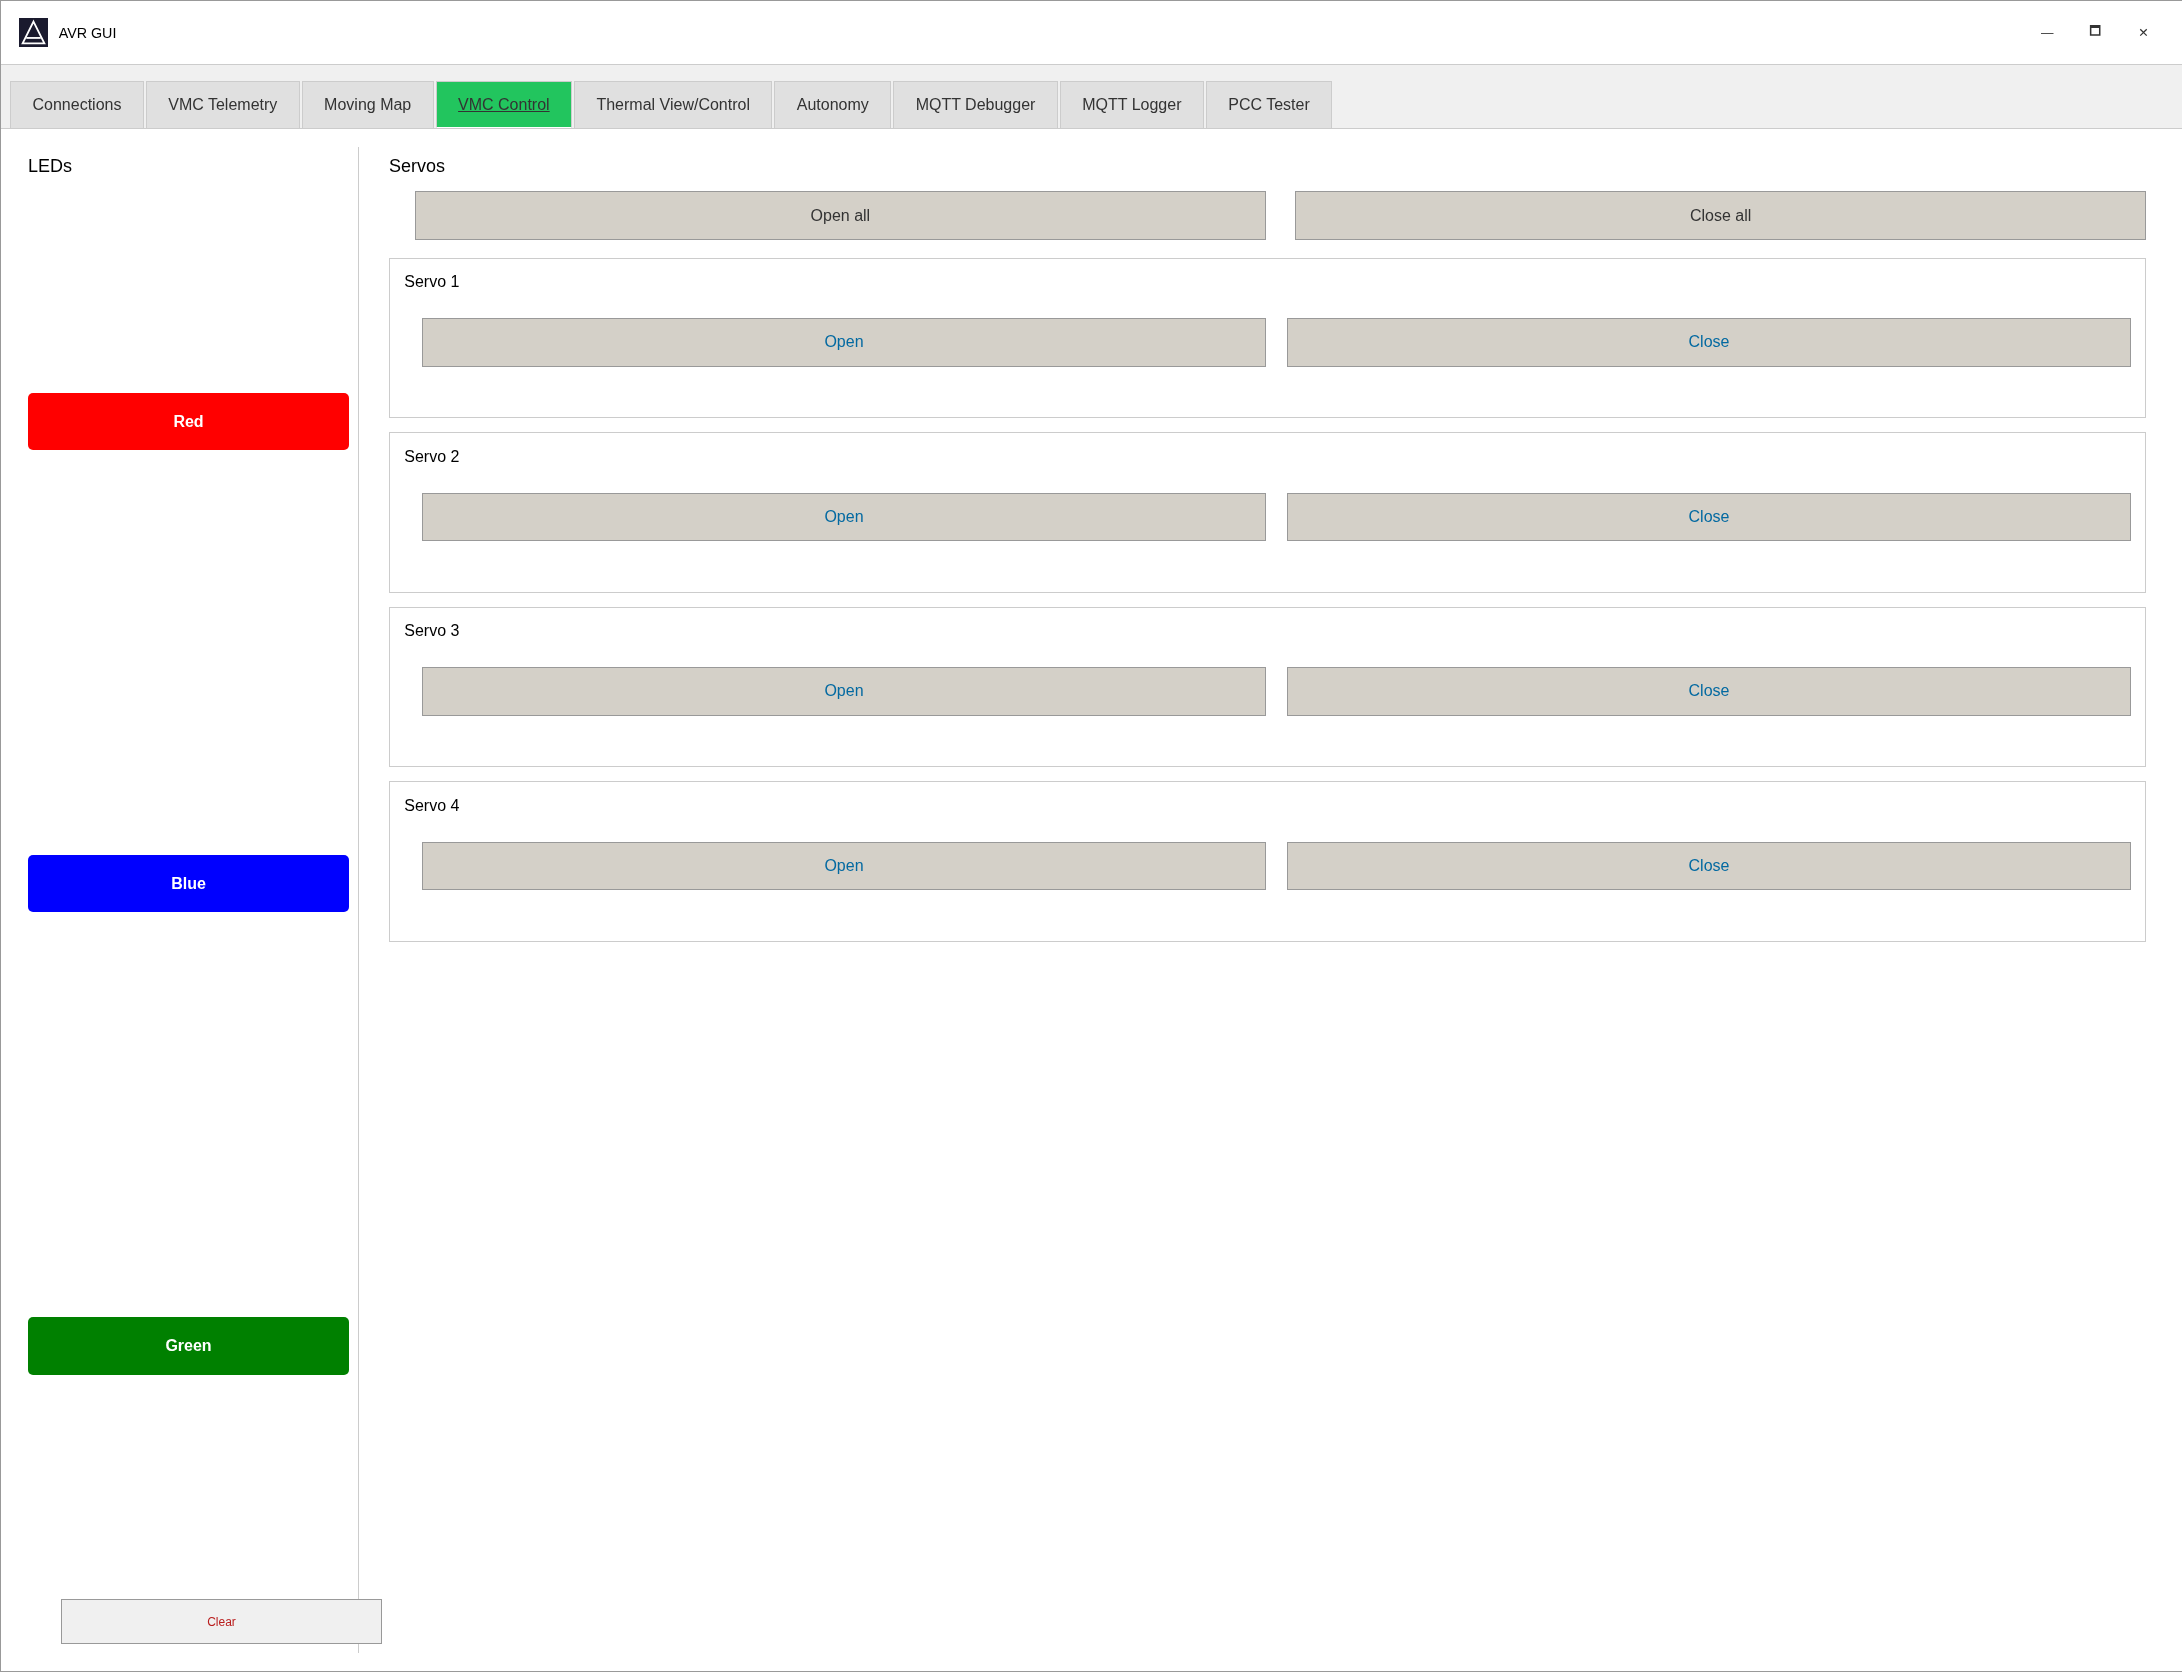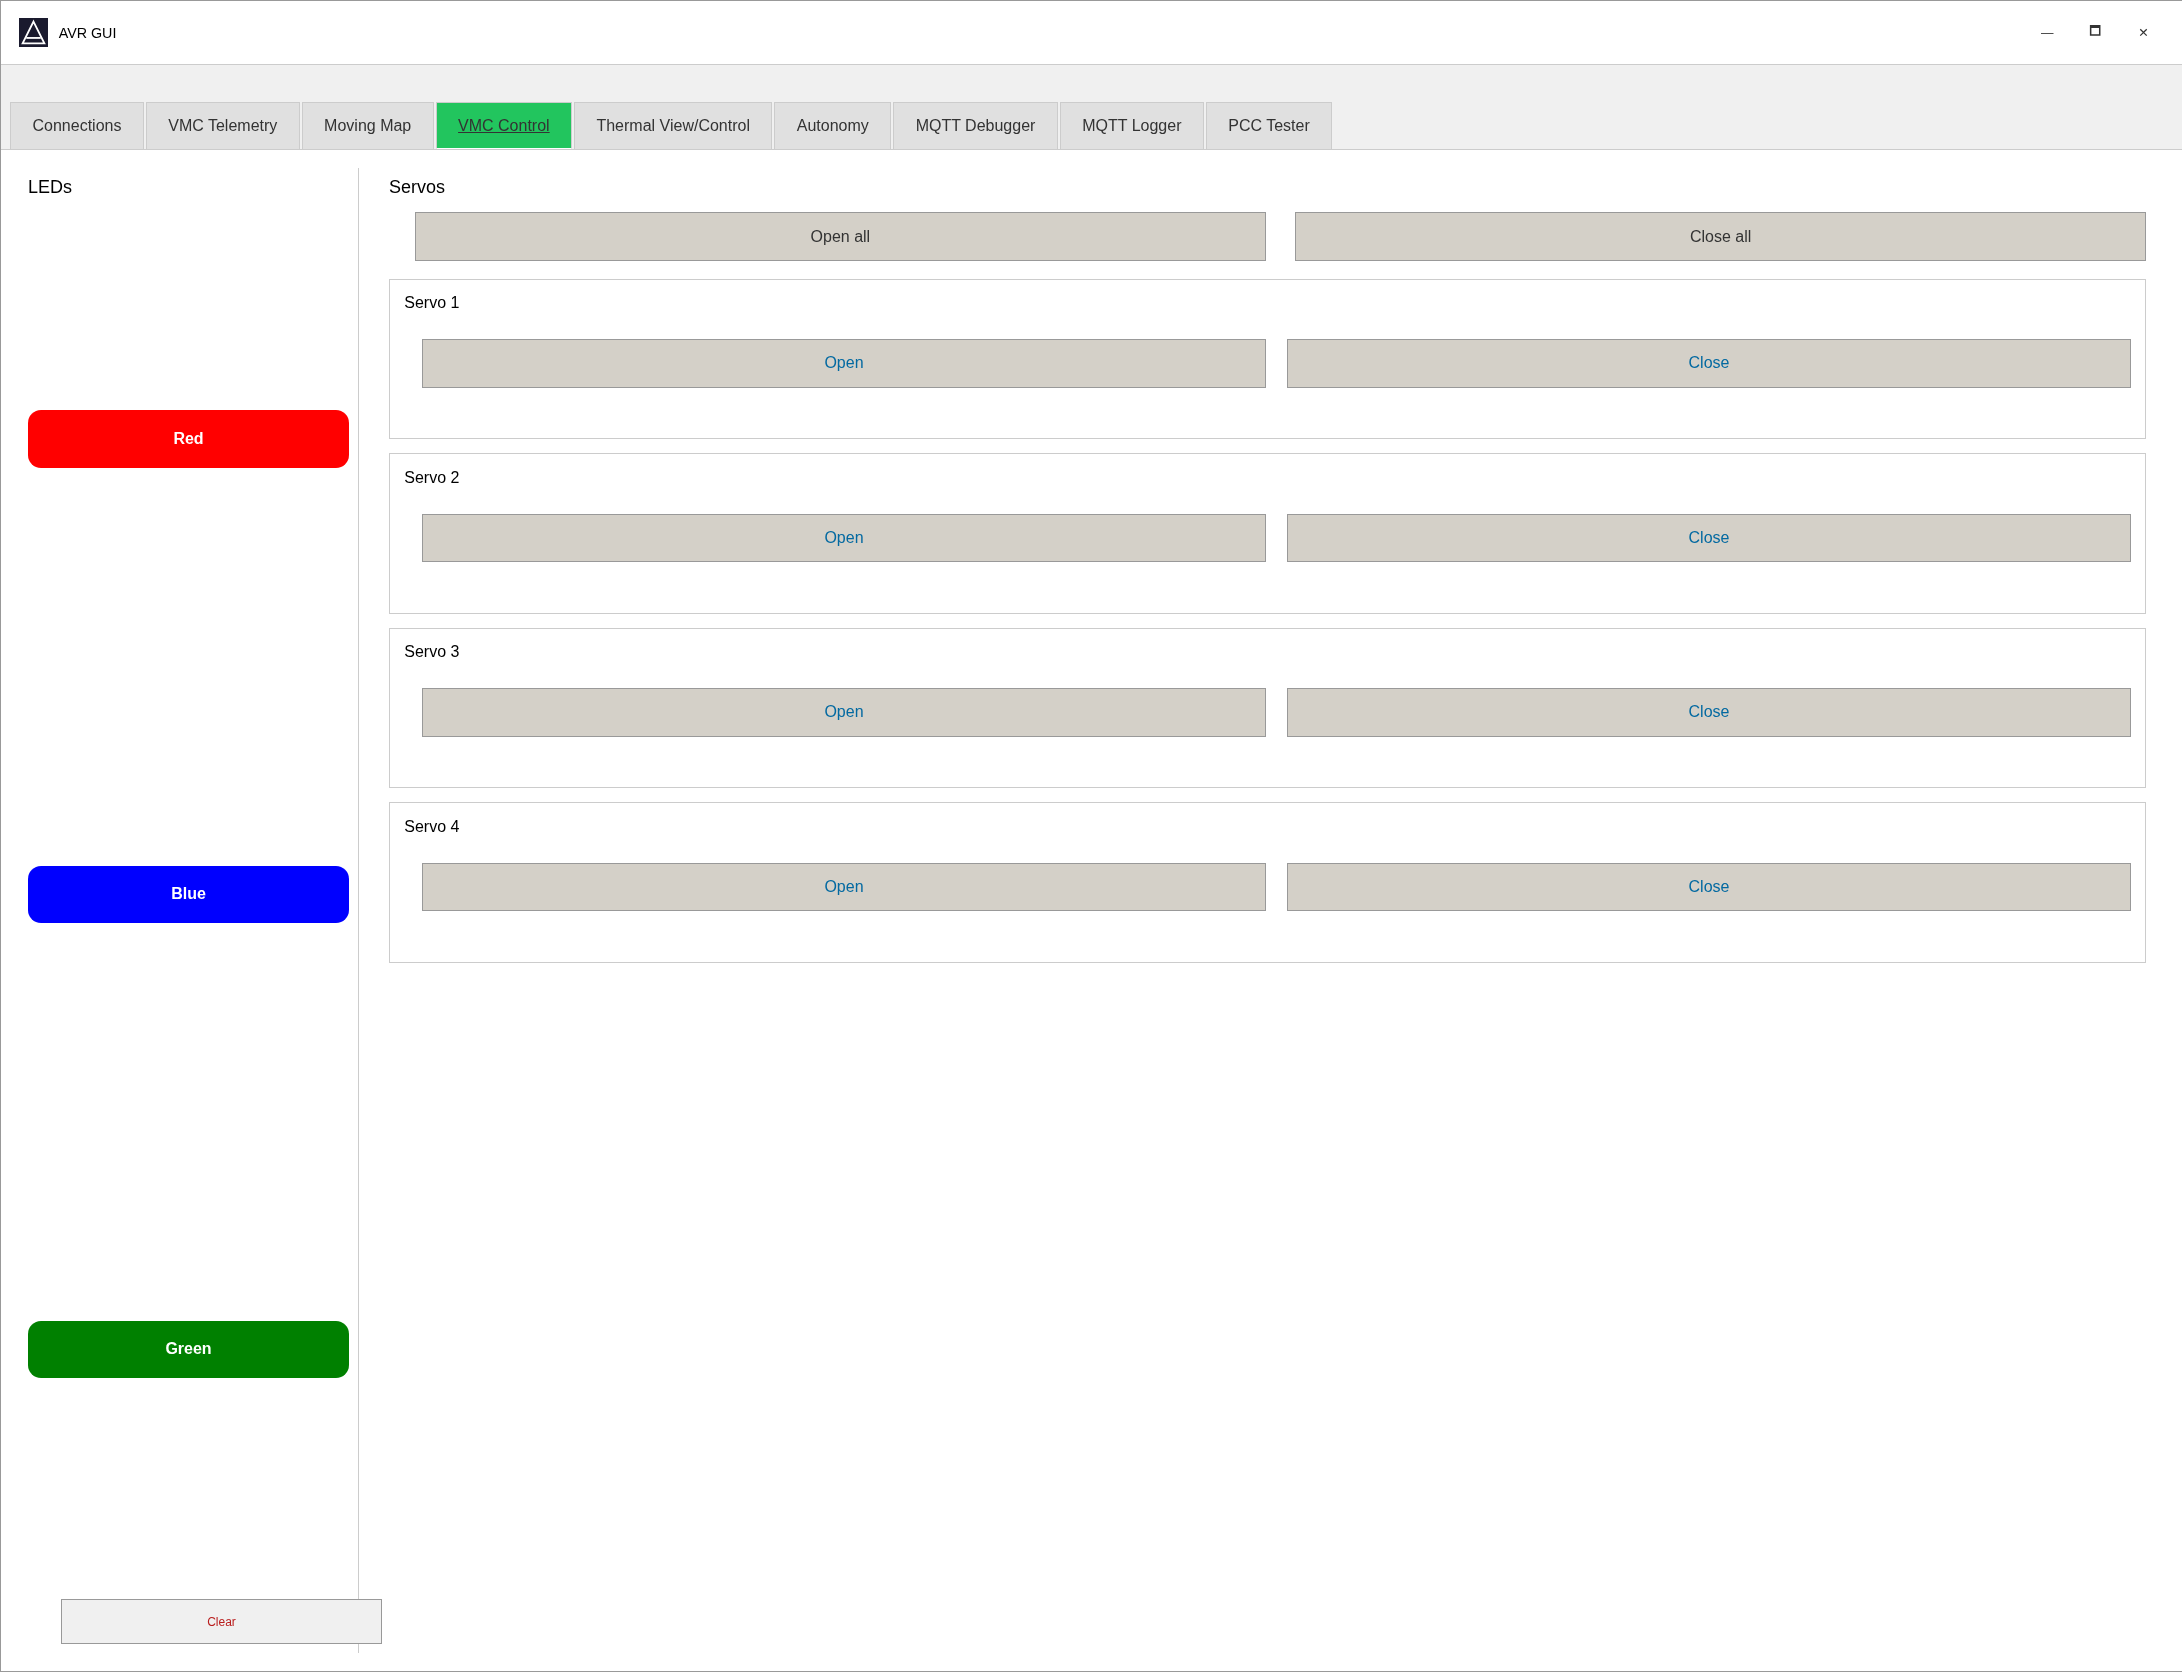--- a/index.html
+++ b/index.html
@@ -72,21 +72,20 @@
     }
 
     .tab-bar {
       background: #f0f0f0;
       display: flex;
       align-items: flex-end;
       padding: 0 9px;
       border-bottom: 0.9px solid #ccc;
       height: 64px;
       flex-shrink: 0;
-      margin-top: 21px;
     }
 
     .tab {
       padding: 9px 21.5px;
       border: 0.9px solid #ccc;
       border-bottom: none;
       background: #e0e0e0;
       cursor: pointer;
       font-size: 16px;
       margin-right: 1.8px;
@@ -137,21 +136,21 @@
     }
 
     .led-button {
       width: 100%;
       padding: 19.7px 9px;
       border: none;
       cursor: pointer;
       font-size: 16px;
       font-weight: bold;
       color: white;
-      border-radius: 13px;
+      border-radius: 5px;
       margin-bottom: 9px;
     }
 
     .led-button.red {
       background: #ff0000;
     }
 
     .led-button.green {
       background: #008000;
     }

